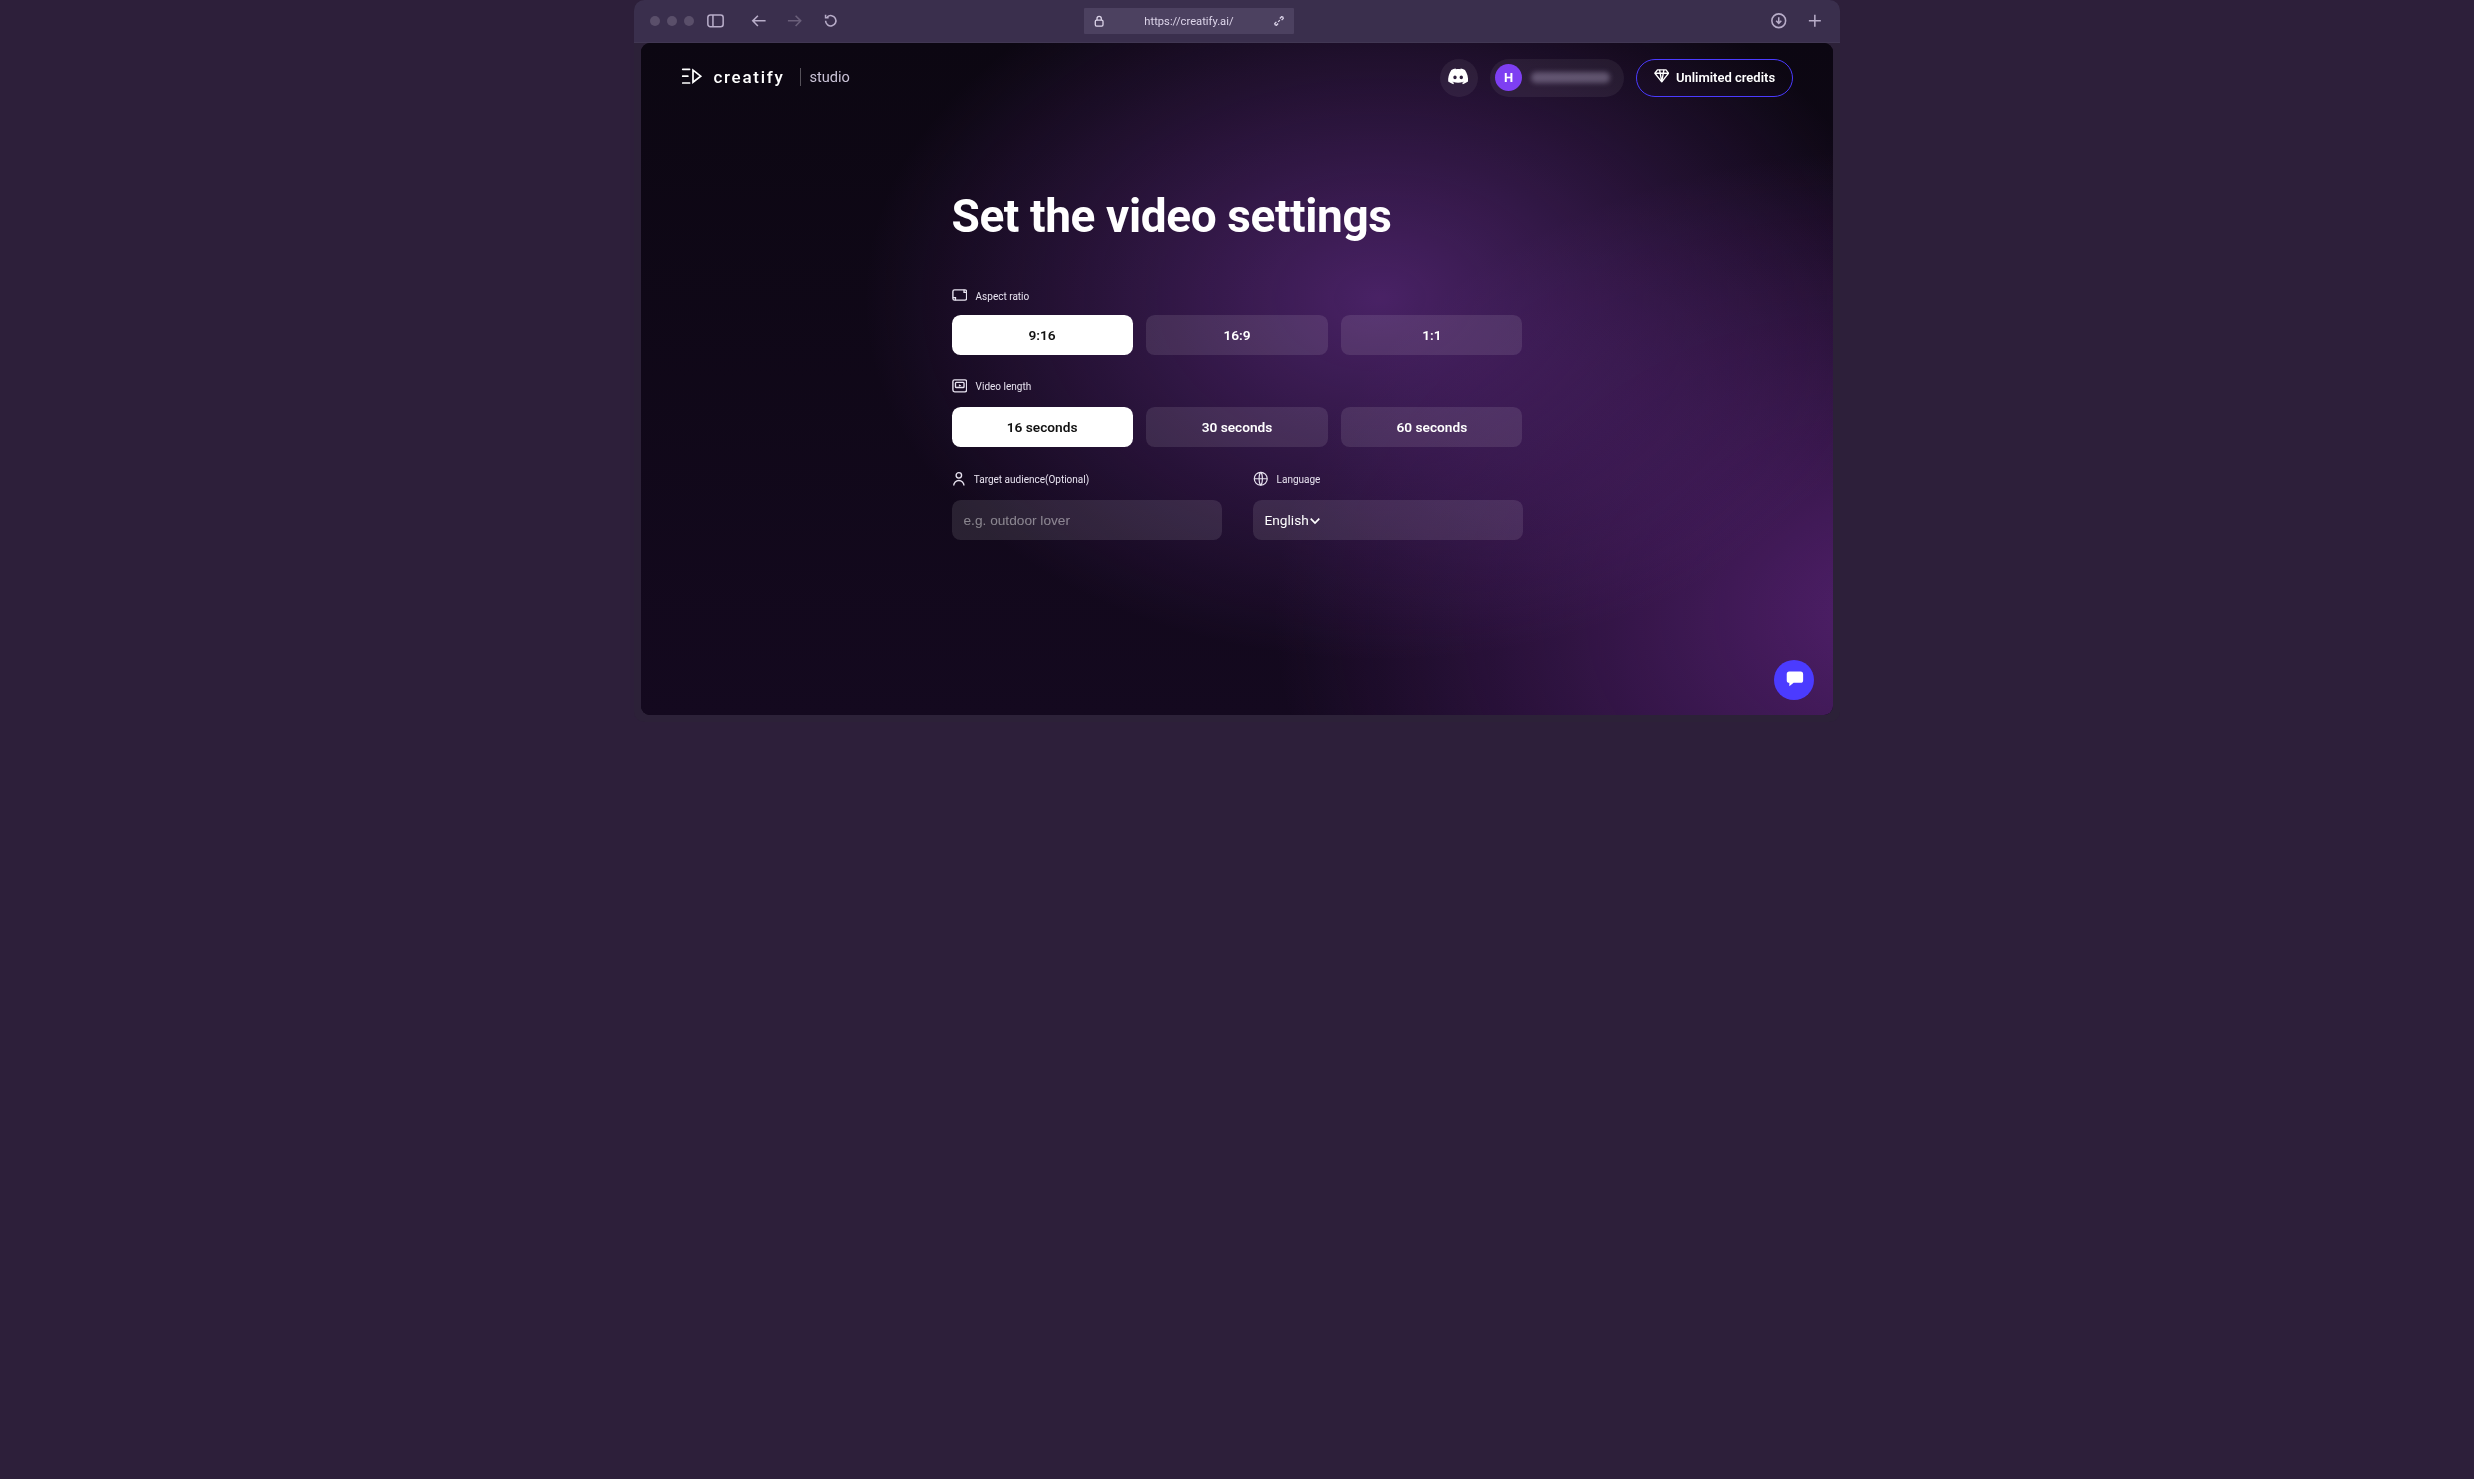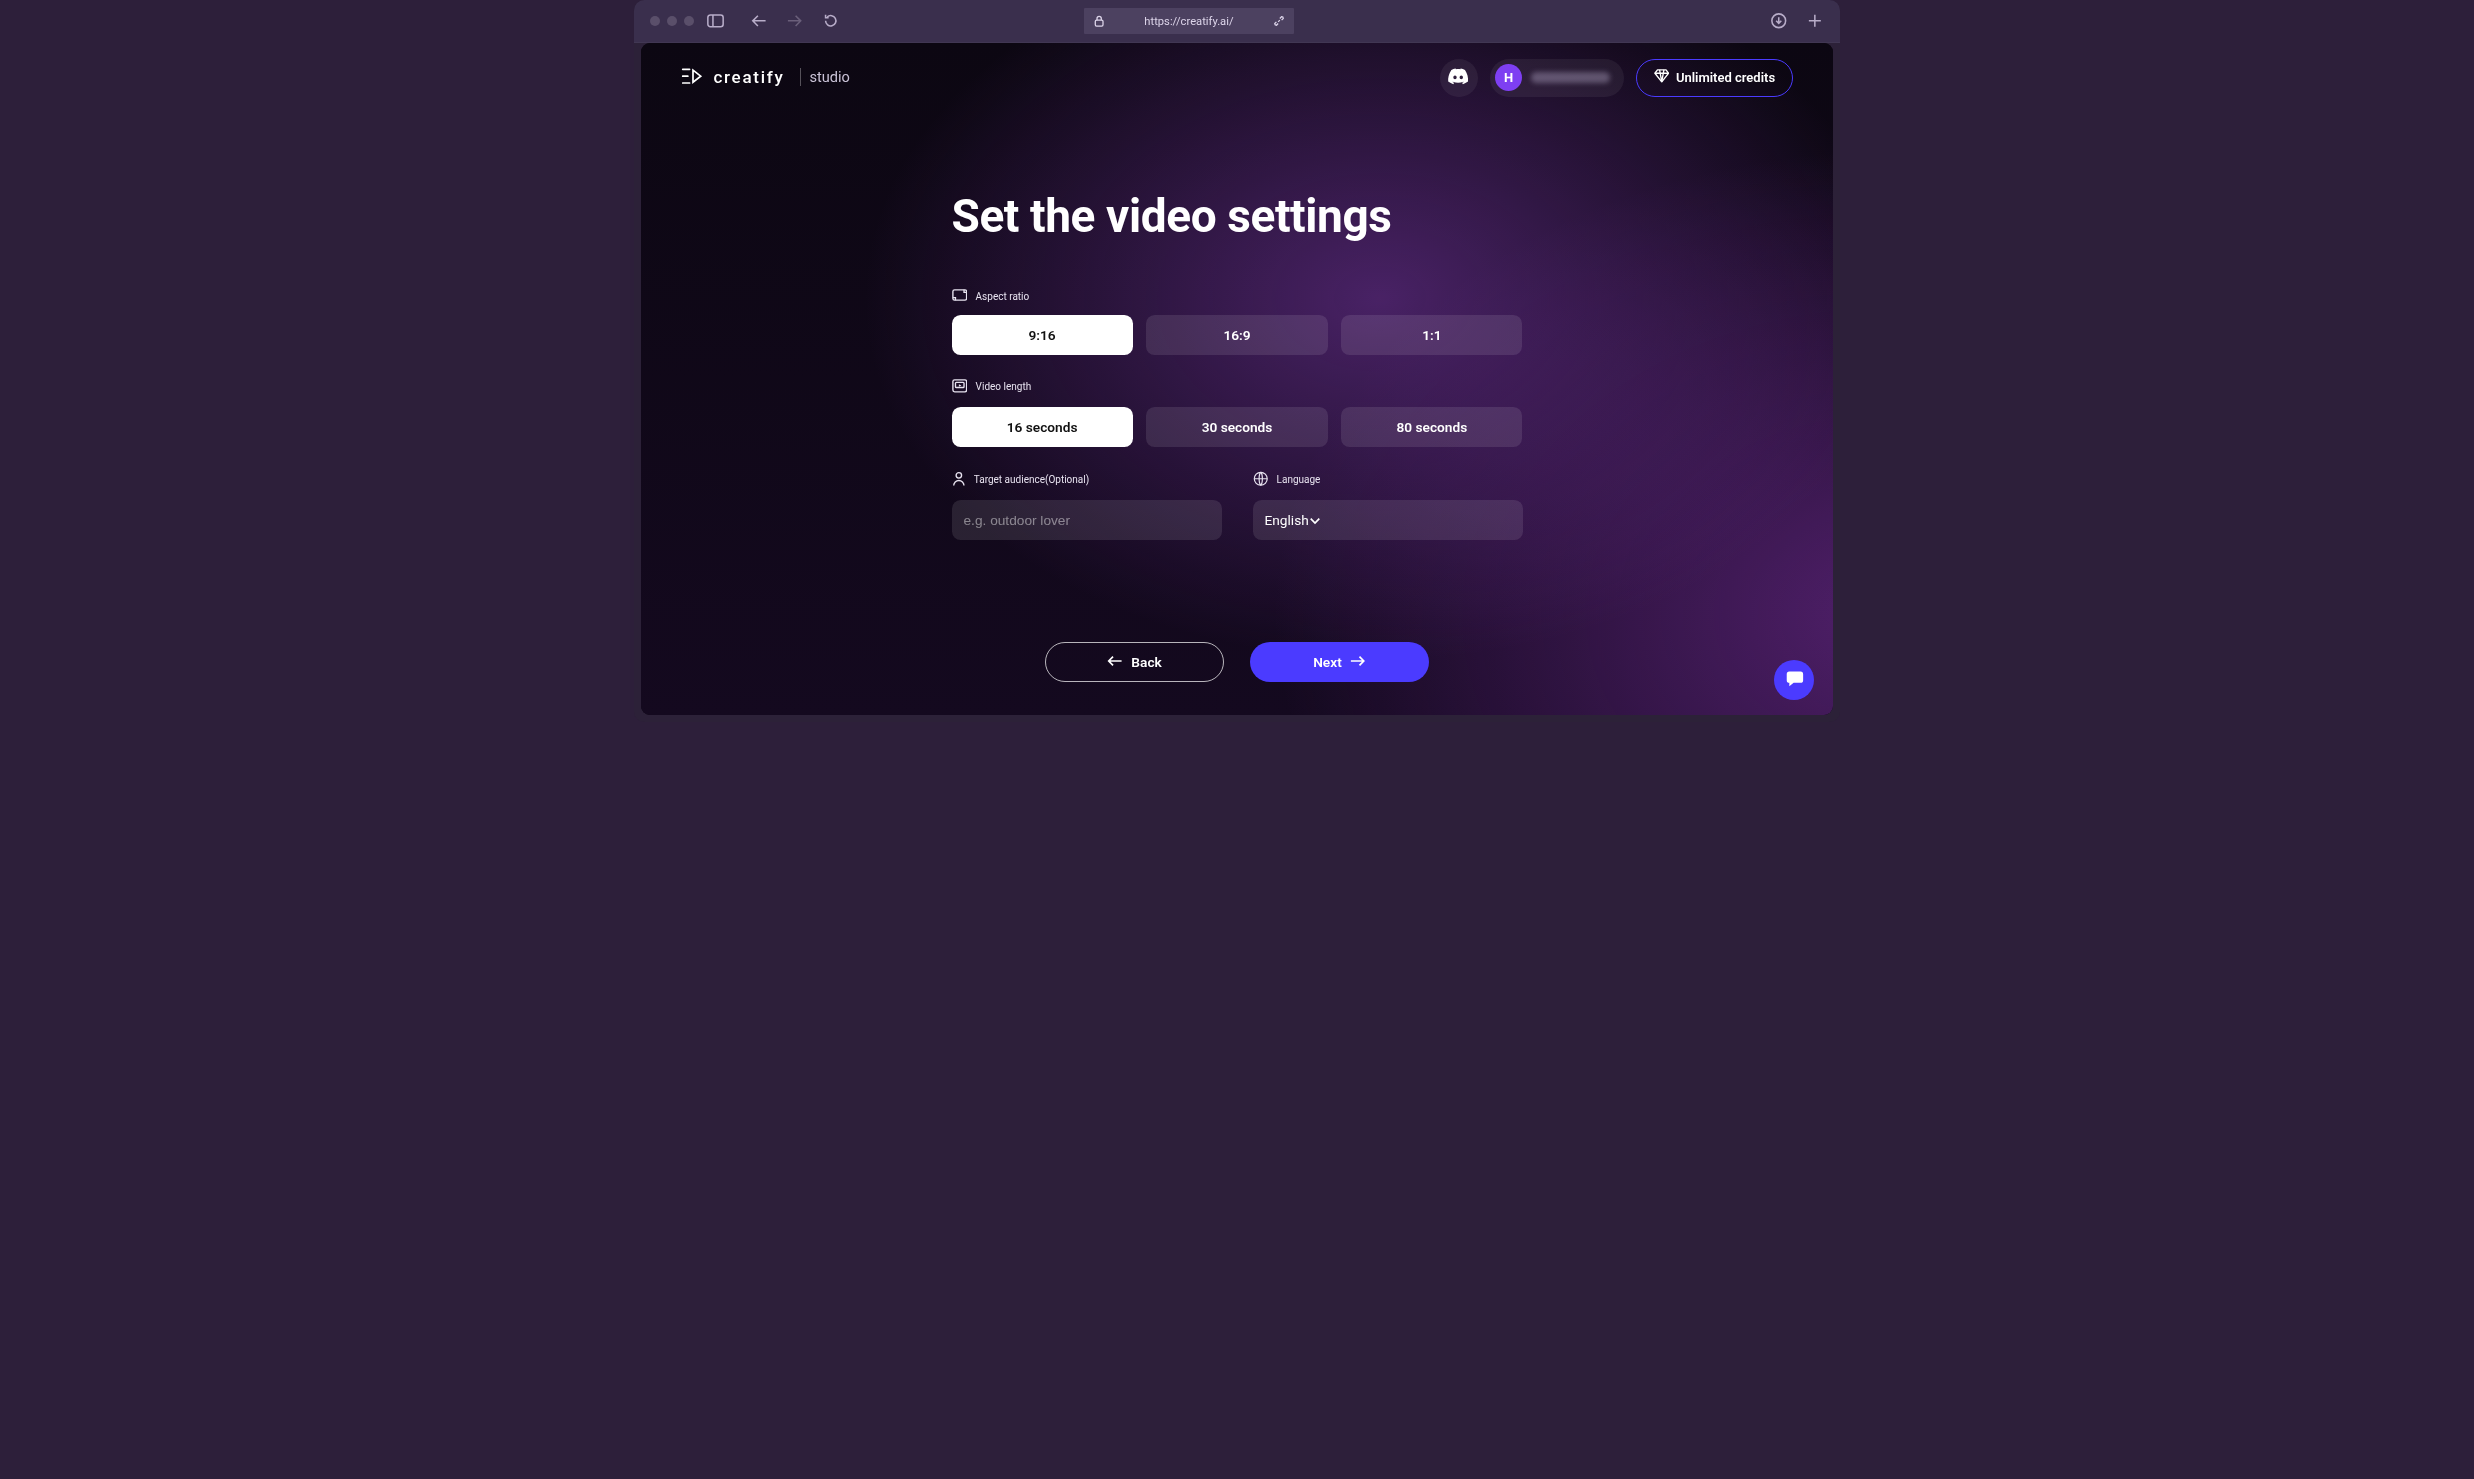--- a/index.html
+++ b/index.html
@@ -333,21 +333,21 @@
         <span>Video length</span>
       </div>
       <div class="choice-row">
         <div class="choice selected">
             <span>16 seconds</span>
           </div>
         <div class="choice">
             <span>30 seconds</span>
           </div>
         <div class="choice">
-            <span>80 seconds</span>
+            <span>60 seconds</span>
           </div>
       </div>
 
       <div class="two-col">
         <div class="col">
           <div class="section-label">
             <span>
               <svg width="13.7" height="15.5" viewBox="0 0 16 18" fill="none" stroke="#e8e3f0" stroke-width="1.6">
                   <circle cx="8" cy="5" r="3.2"></circle>
                   <path d="M2 17 c0-3.3 2.7-6 6-6 s6 2.7 6 6"></path>
@@ -372,38 +372,20 @@
             <span>
               <svg width="12" height="8.6" viewBox="0 0 14 10" fill="none" stroke="#fff" stroke-width="2">
                   <path d="M2 2 L7 7 L12 2"></path>
                 </svg>
             </span>
           </div>
         </div>
       </div>
     </div>
 
-    <div class="footer-nav">
-      <div class="pill-btn pill-outline">
-        <span>
-          <svg width="15.5" height="12" viewBox="0 0 18 14" fill="none" stroke="#fff" stroke-width="2">
-              <path d="M7 2 L2 7 L7 12 M2 7 H17"></path>
-            </svg>
-        </span>
-        <span>Back</span>
-      </div>
-      <div class="pill-btn pill-solid">
-        <span>Next</span>
-        <span>
-          <svg width="15.5" height="12" viewBox="0 0 18 14" fill="none" stroke="#fff" stroke-width="2">
-              <path d="M11 2 L16 7 L11 12 M16 7 H1"></path>
-            </svg>
-        </span>
-      </div>
-    </div>
 
     <div class="chat-fab">
       <span>
         <svg width="19" height="19" viewBox="0 0 22 22" fill="#fff">
             <path d="M4 3 h14 a3 3 0 0 1 3 3 v7 a3 3 0 0 1 -3 3 h-8 l-5 4 v-4 a3 3 0 0 1 -3-3 v-7 a3 3 0 0 1 3-3 Z"></path>
           </svg>
       </span>
     </div>
 
   </div>

